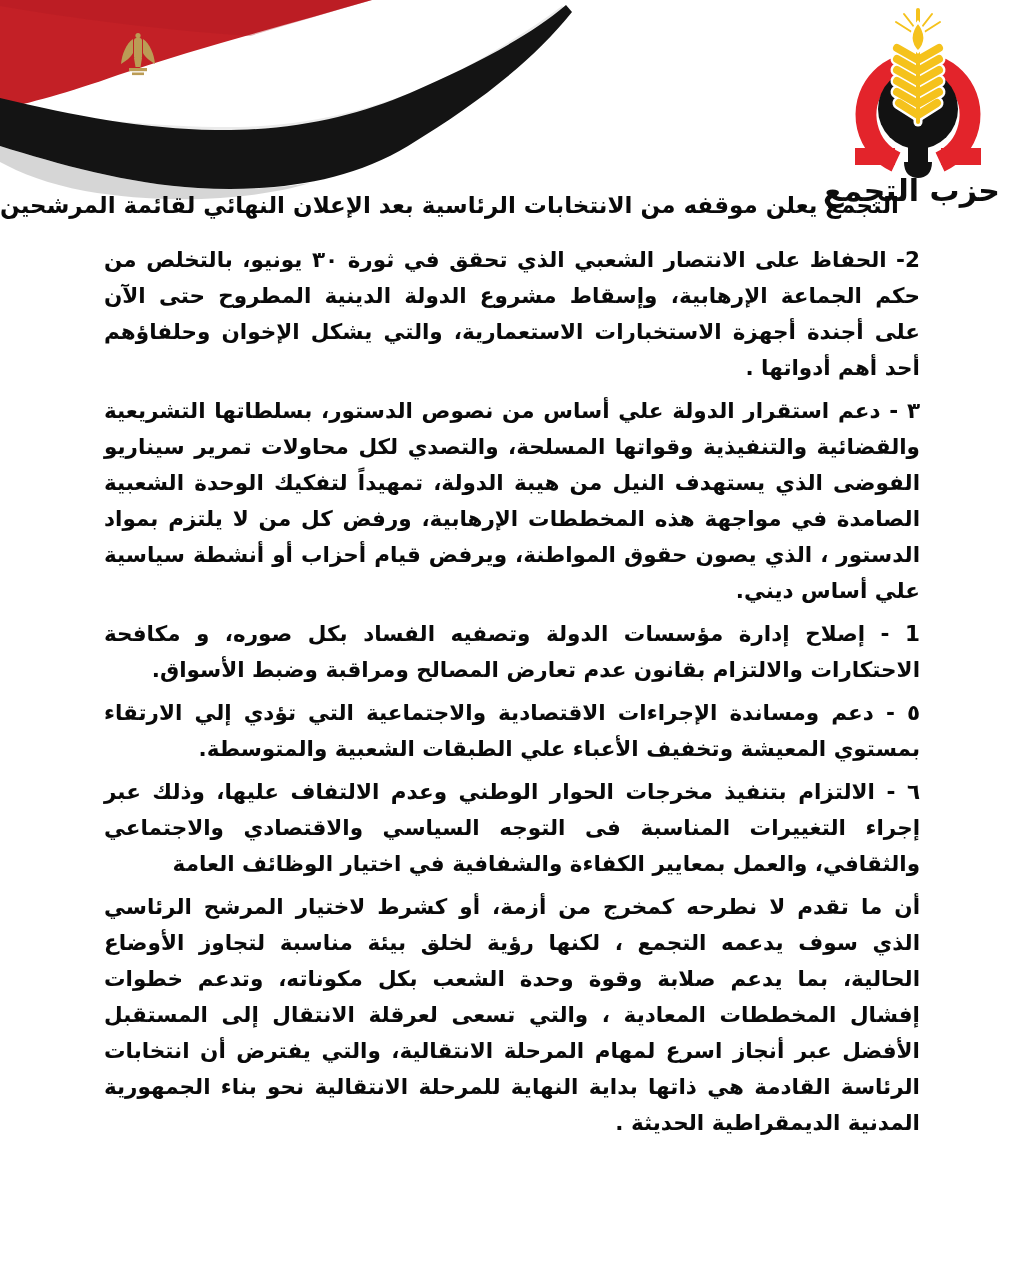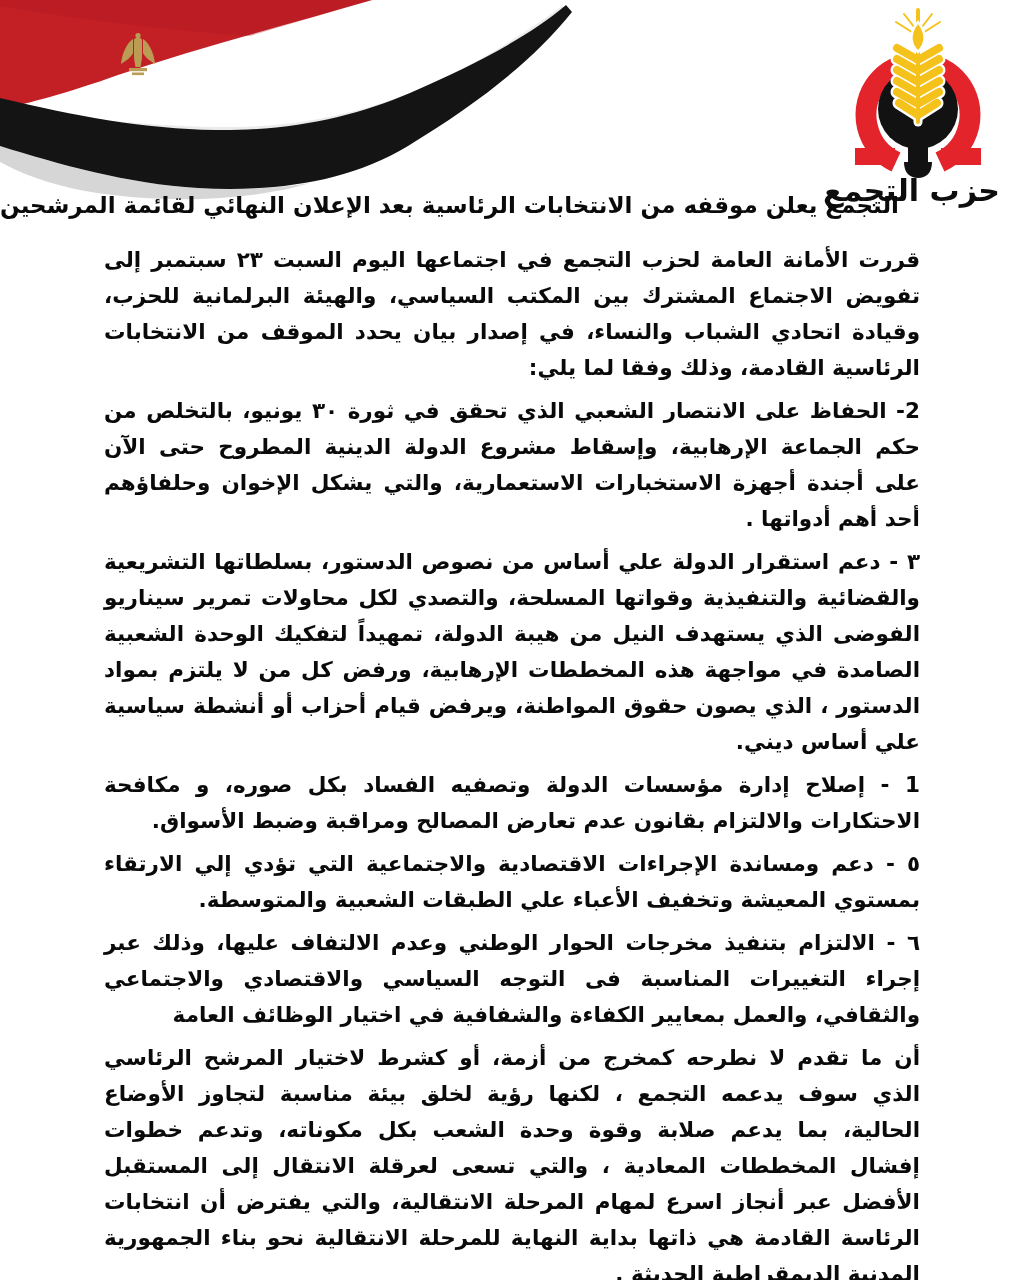--- a/index.html
+++ b/index.html
@@ -105,21 +105,20 @@
         <path d="M58,97 L77,109 L96,97" stroke-width="8"></path>
       </g>
       <path d="M77,16 C69,26 67,36 77,46 C87,36 85,26 77,16 Z" fill="#f5c21c" stroke="#ffffff" stroke-width="2.5"></path>
     </svg>
     <div class="logo-text">حزب التجمع</div>
   </div>
 
   <h1 class="title">التجمع يعلن موقفه من الانتخابات الرئاسية بعد الإعلان النهائي لقائمة المرشحين</h1>
 
   <div class="bodytext">
-    <p>قررت الأمانة العامة لحزب التجمع في اجتماعها اليوم السبت ٢٣ سبتمبر إلى تفويض الاجتماع المشترك بين المكتب السياسي، والهيئة البرلمانية للحزب، وقيادة اتحادي الشباب والنساء، في إصدار بيان يحدد الموقف من الانتخابات الرئاسية القادمة،  وذلك وفقا لما يلي:</p>
     <p>2- الحفاظ على الانتصار الشعبي الذي تحقق في ثورة ٣٠ يونيو، بالتخلص من حكم الجماعة الإرهابية، وإسقاط مشروع الدولة الدينية المطروح حتى الآن على أجندة أجهزة الاستخبارات الاستعمارية،  والتي يشكل الإخوان وحلفاؤهم  أحد أهم أدواتها .</p>
     <p>٣ - دعم استقرار الدولة  علي أساس من نصوص الدستور، بسلطاتها التشريعية والقضائية والتنفيذية وقواتها المسلحة، والتصدي لكل محاولات تمرير سيناريو الفوضى الذي يستهدف النيل من هيبة الدولة، تمهيداً لتفكيك الوحدة الشعبية الصامدة في مواجهة هذه المخططات الإرهابية، ورفض كل من لا يلتزم بمواد الدستور ، الذي يصون حقوق  المواطنة، ويرفض قيام أحزاب أو أنشطة  سياسية علي أساس ديني.</p>
     <p>1 - إصلاح  إدارة مؤسسات الدولة وتصفيه الفساد بكل صوره، و مكافحة الاحتكارات  والالتزام بقانون عدم تعارض  المصالح ومراقبة وضبط الأسواق.</p>
     <p>٥ - دعم  ومساندة الإجراءات  الاقتصادية  والاجتماعية  التي تؤدي  إلي الارتقاء بمستوي  المعيشة وتخفيف الأعباء  علي الطبقات الشعبية  والمتوسطة.</p>
     <p>٦ - الالتزام  بتنفيذ مخرجات الحوار الوطني وعدم الالتفاف عليها، وذلك عبر إجراء التغييرات المناسبة فى التوجه السياسي والاقتصادي والاجتماعي والثقافي،  والعمل بمعايير الكفاءة والشفافية في اختيار الوظائف العامة</p>
     <p>أن ما تقدم لا نطرحه كمخرج من أزمة، أو كشرط لاختيار المرشح الرئاسي الذي سوف  يدعمه التجمع ، لكنها رؤية لخلق بيئة  مناسبة  لتجاوز الأوضاع الحالية،  بما يدعم صلابة  وقوة وحدة الشعب بكل مكوناته، وتدعم خطوات إفشال  المخططات المعادية ، والتي تسعى لعرقلة  الانتقال  إلى المستقبل الأفضل عبر أنجاز اسرع لمهام المرحلة الانتقالية، والتي  يفترض  أن انتخابات الرئاسة القادمة هي ذاتها بداية النهاية للمرحلة الانتقالية نحو بناء الجمهورية المدنية الديمقراطية الحديثة .</p>
 
   </div>
 
 </div>

